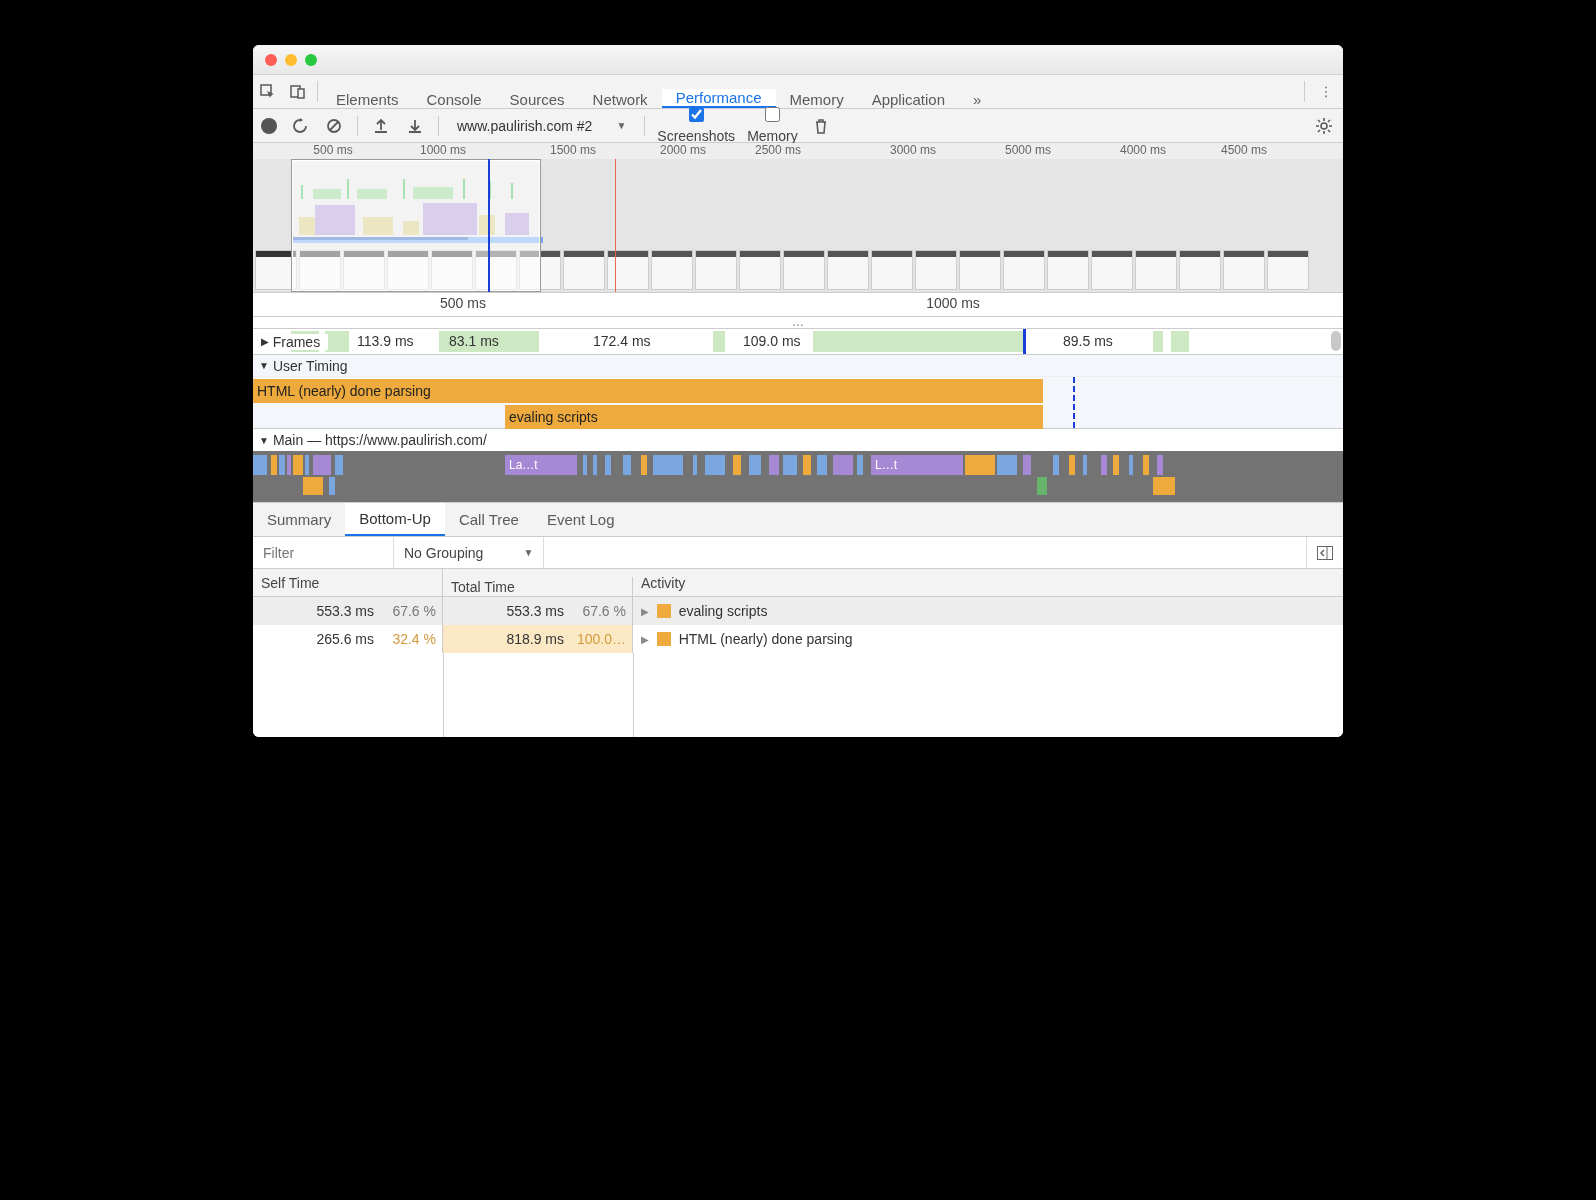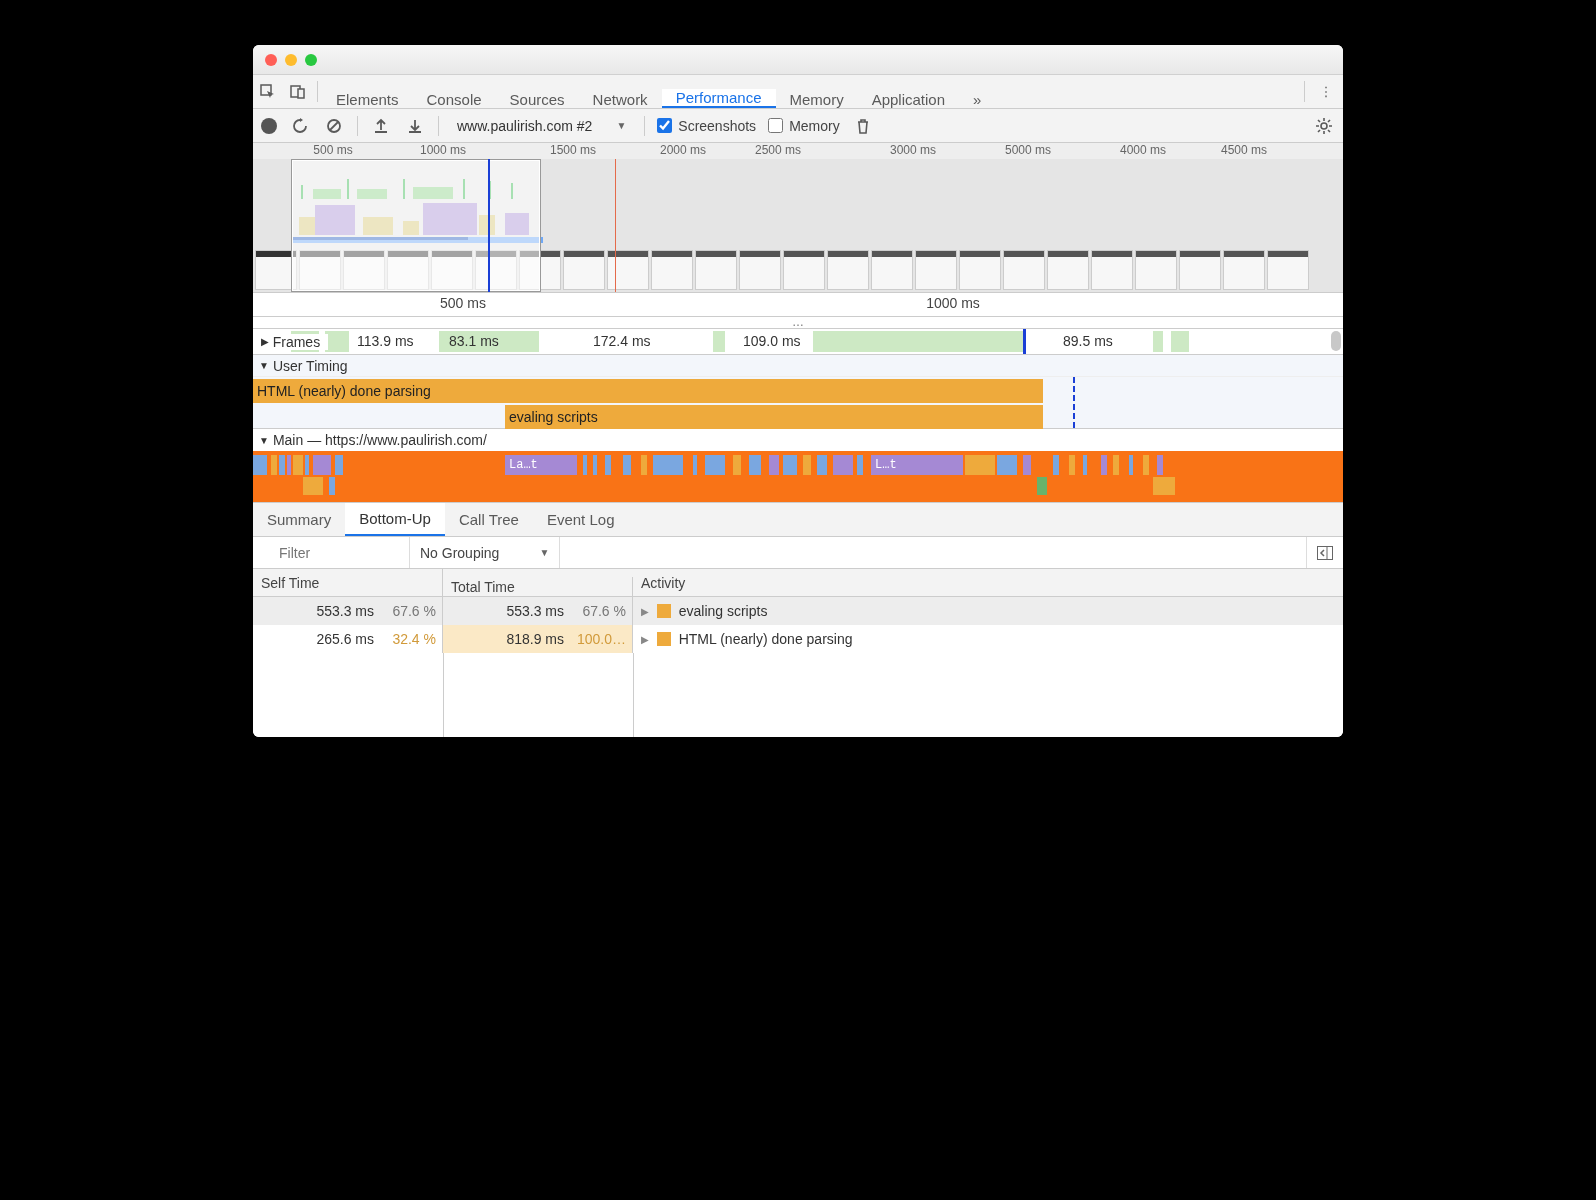--- a/index.html
+++ b/index.html
@@ -63,21 +63,21 @@
     display:flex; align-items:center; padding:0 8px; gap:12px;
   }
   .recbtn { width:16px; height:16px; border-radius:50%; background:#555;}
   .tool-icon { color:#5a5a5a; display:inline-flex; align-items:center; justify-content:center; width:22px; height:22px; }
   .sep { width:1px; height:20px; background:#ccc; }
   .select-recording {
     display:flex; align-items:center; gap:6px; padding:0 6px;
     color:#333; font-size:14px;
   }
   .select-recording .caret { font-size:10px; color:#666; margin-left:18px;}
-  .chk { display:flex; align-items:center; gap:6px; font-size:14px; color:#444;}
+  .chk { display:flex; align-items:center; gap:6px; font-size:14px; color:#444;flex-direction:column;}
   .chk input { width:15px; height:15px; accent-color:#1a73e8;}
   .spacer { flex:1; }
   .gear { color:#5a5a5a; font-size:16px;}
   
   .overview {
     height: 150px; background:#eee; border-bottom:1px solid #ccc; position:relative;
     display:flex; flex-direction:column;
   }
   .ov-ticks { height:16px; background:#eee; display:flex; font-size:12px; color:#666; position:relative;}
   .ov-tick { position:absolute; top:0; transform:translateX(-50%);}
@@ -113,29 +113,29 @@
   .frame-block { position:absolute; top:2px; bottom:2px; background:#cde9c4; }
   .frame-time { position:absolute; top:4px; color:#333; font-size:14px; white-space:nowrap;}
   .frame-marker { position:absolute; top:0; bottom:0; width:3px; background:#1a3fd6;}
   
   .ut-header { height:22px; border-bottom:1px solid #eee; display:flex; align-items:center; padding-left:6px; font-size:14px; color:#333; gap:4px; background:#f3f6fb;}
   .ut-track { position:relative; height:52px; border-bottom:1px solid #ccc; background:#f3f6fb;}
   .ut-bar { position:absolute; height:24px; background:#eeaa3c; color:#222; font-size:14px; padding-left:4px; display:flex; align-items:center; overflow:hidden;}
   .ut-dashed { position:absolute; top:0; bottom:0; border-left:2px dashed #1a3fd6;}
   
   .main-header { height:22px; display:flex; align-items:center; padding-left:6px; font-size:14px; gap:4px;}
-  .main-track { position:relative; height:52px; border-bottom:1px solid #ccc; background:#f97316;font-family:Liberation Mono, monospace;}
+  .main-track { position:relative; height:52px; border-bottom:1px solid #ccc; background:#737373;}
   .flame { position:absolute; top:4px; height:20px; }
   .flame2 { position:absolute; top:26px; height:18px; }
   
   .dtabs { height:34px; border-bottom:1px solid #ccc; display:flex; align-items:stretch; background:#f3f3f3;}
   .dtab { padding:0 14px; display:flex; align-items:center; font-size:15px; color:#5a5a5a; cursor:pointer;}
   .dtab.active { color:#333; border-bottom:2px solid #1a73e8; background:#fff;}
   
-  .filter-row { height:32px; border-bottom:1px solid #ccc; display:flex; align-items:center; background:#fff;padding-left:16px;}
+  .filter-row { height:32px; border-bottom:1px solid #ccc; display:flex; align-items:center; background:#fff;}
   .filter-cell { padding:0 10px; border-right:1px solid #ddd; height:100%; display:flex; align-items:center;}
   .filter-input { border:none; outline:none; font-size:14px; width:120px; color:#333;}
   .grouping { display:flex; align-items:center; gap:40px; font-size:14px; color:#444;}
   .grouping .caret { font-size:10px; color:#666;}
   .collapse-icon { margin-left:auto; padding:0 10px; border-left:1px solid #ddd; height:100%; display:flex; align-items:center; color:#666;}
   
   .tbl-head { height:28px; background:#f3f3f3; border-bottom:1px solid #ccc; display:flex; font-size:14px; color:#444;}
   .col-self { width:190px; border-right:1px solid #ccc; padding-left:8px; display:flex; align-items:center;}
   .col-total { width:190px; border-right:1px solid #ccc; padding-left:8px; display:flex; align-items:center;margin-top:8px;}
   .col-act { flex:1; padding-left:8px; display:flex; align-items:center;}

